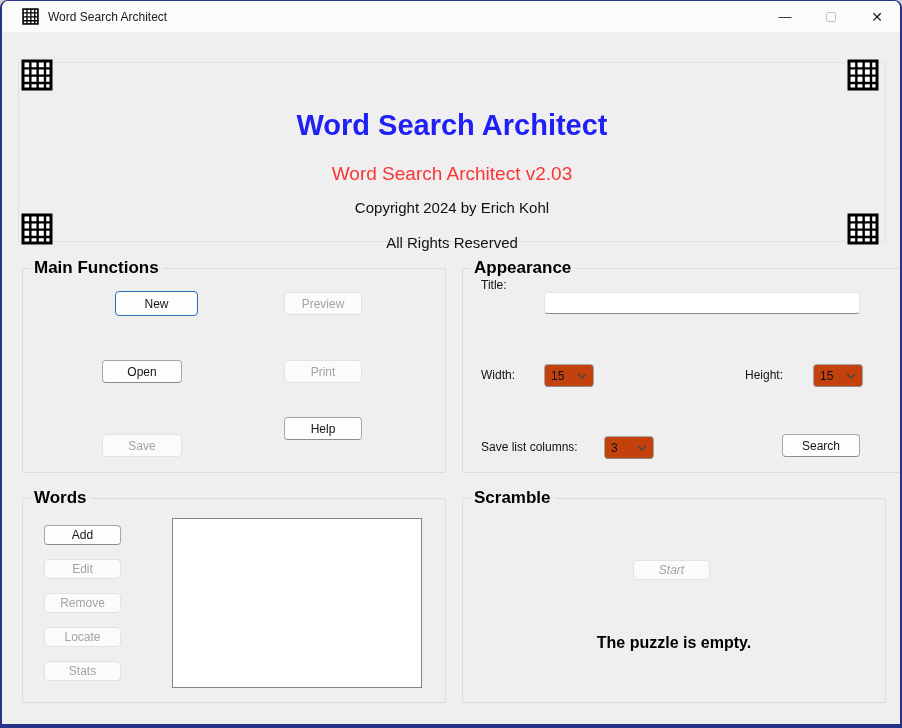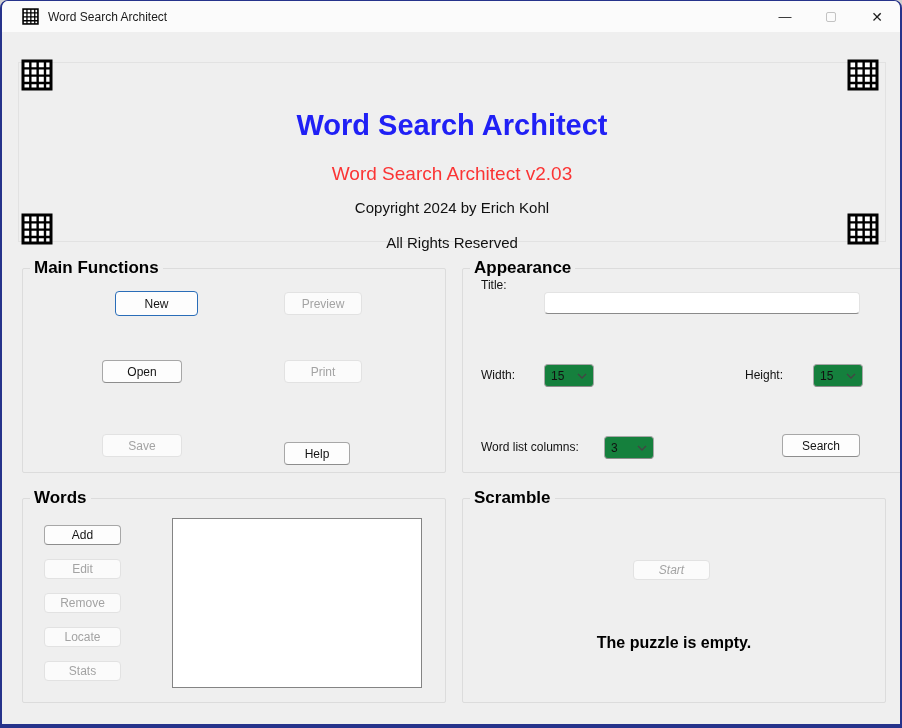--- a/index.html
+++ b/index.html
@@ -60,21 +60,21 @@
   .btn-focused { border:1.5px solid #2a6db8; color:#141414; }
   
   .field-label { position:absolute; font-size:12px; color:#111; white-space:nowrap; }
   .text-input {
     position:absolute; border:1px solid #e3e3e3; border-bottom:1px solid #8a8a8a;
     border-radius:4px; background:#fff; font-size:12px; padding:0 7px;
     font-family:"Liberation Sans","DejaVu Sans",sans-serif; outline:none;
   }
   .combo {
     position:absolute; width:50px; height:23px; border:1px solid #a7a7a7; border-bottom-color:#8d8d8d;
-    border-radius:4px; background:#15803d; display:flex; align-items:center;
+    border-radius:4px; background:#c2410c; display:flex; align-items:center;
     padding:0 6px; font-size:12px; color:#111; cursor:pointer;
   }
   .combo .combo-value { flex:1; }
   .combo svg { flex:none; }
   .listbox {
     position:absolute; background:#fff; border:1px solid #848484;
   }
   .status-text { position:absolute; left:0; width:100%; text-align:center; font-size:16px; font-weight:bold; color:#000;margin-top:8px; }
 </style>
 </head>
@@ -145,21 +145,21 @@
       <div class="hdr-text hdr-rights">All Rights Reserved</div>
     </div>
 
     <div class="groupbox gb-mainfunc">
       <span class="gb-title">Main Functions</span>
       <div class="btn btn-focused" style="left:78px;  top:22px;  width:83px; height:25px;margin-left:14px;">New</div>
       <div class="btn btn-disabled" style="left:261px; top:23px;  width:78px; height:23px;">Preview</div>
       <div class="btn btn-enabled" style="left:79px;  top:91px;  width:80px; height:23px;">Open</div>
       <div class="btn btn-disabled" style="left:261px; top:91px;  width:78px; height:23px;">Print</div>
       <div class="btn btn-disabled" style="left:79px;  top:165px; width:80px; height:23px;">Save</div>
-      <div class="btn btn-enabled" style="left:261px; top:173px; width:66px; height:23px;">Help</div>
+      <div class="btn btn-enabled" style="left:261px; top:148px; width:78px; height:23px;">Help</div>
     </div>
 
     <div class="groupbox gb-appear">
       <span class="gb-title">Appearance</span>
 
       <span class="field-label" style="left:18px; top:9px;text-align:center;">Title:</span>
       <input class="text-input" style="left: 81px; top: 23px; width: 316px; height: 22px;" value="">
 
       <span class="field-label" style="left:18px; top:99px;text-align:right;">Width:</span>
       <div class="combo" style="left:81px; top:95px;">
@@ -170,21 +170,21 @@
       </div>
 
       <span class="field-label" style="left:282px; top:99px;">Height:</span>
       <div class="combo" style="left:350px; top:95px;">
         <span class="combo-value">15</span>
         <svg width="10" height="6" viewBox="0 0 10 6">
             <polyline points="1,1 5,5 9,1" fill="none" stroke="#444" stroke-width="1.3"></polyline>
           </svg>
       </div>
 
-      <span class="field-label" style="left:18px; top:171px;">Word list columns:</span>
+      <span class="field-label" style="left:18px; top:171px;">Save list columns:</span>
       <div class="combo" style="left:141px; top:167px;">
         <span class="combo-value">3</span>
         <svg width="10" height="6" viewBox="0 0 10 6">
             <polyline points="1,1 5,5 9,1" fill="none" stroke="#444" stroke-width="1.3"></polyline>
           </svg>
       </div>
 
       <div class="btn btn-enabled" style="left:319px; top:165px; width:78px; height:23px;">Search</div>
     </div>
 

